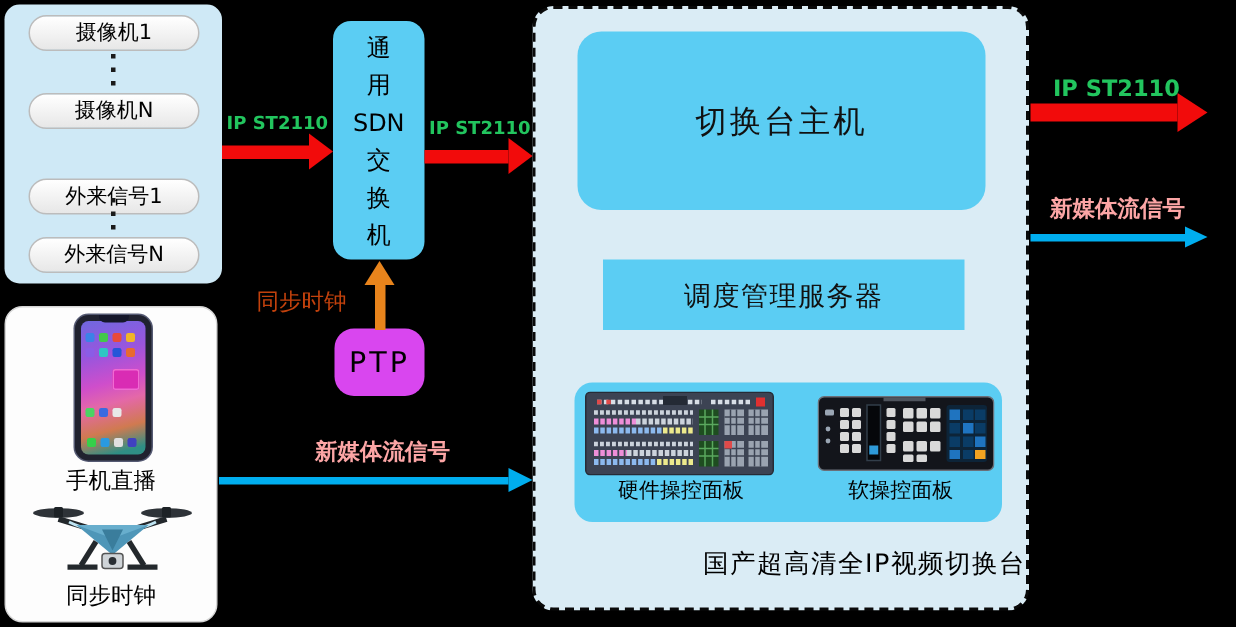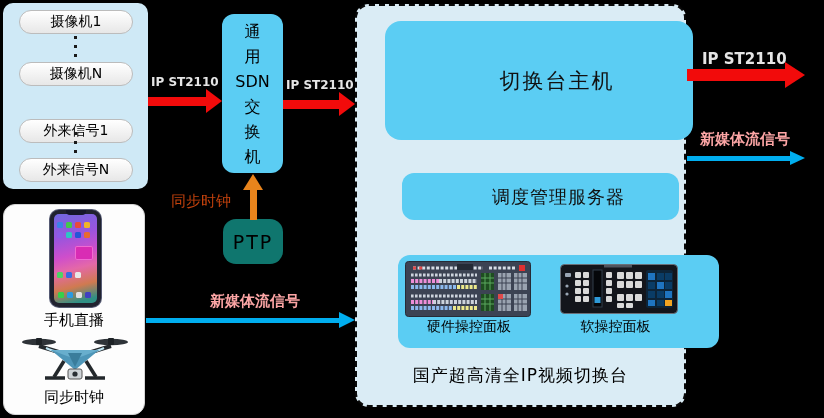--- a/index.html
+++ b/index.html
@@ -16,55 +16,55 @@
     display:flex;align-items:center;justify-content:center;font-size:14px;color:#000;
   }
   .vdots{position:absolute;left:0;right:0;display:flex;flex-direction:column;align-items:center;gap:6px;}
   .vdots i{width:3px;height:3px;background:#1a1a1a;display:block;}
   .sdn-box{
     left:222px;top:14px;width:61px;height:159px;background:#5bcdf3;border-radius:12px;
     display:flex;flex-direction:column;align-items:center;justify-content:center;
     font-size:16px;line-height:25px;color:#000;font-weight:500;
   }
   .ptp-box{
-    left:223px;top:219px;width:60px;height:45px;background:#0f766e;border-radius:13px;
+    left:223px;top:219px;width:60px;height:45px;background:#d946ef;border-radius:13px;
     display:flex;align-items:center;justify-content:center;font-size:19px;letter-spacing:2px;color:#000;
   }
   .main-box{
     left:355px;top:4px;width:331px;height:403px;background:#daecf5;
     border:2px dashed #0a0a0a;border-radius:14px;box-sizing:border-box;
   }
-  .inner-cyan{position:absolute;background:#5bcdf3;display:flex;align-items:center;justify-content:center;padding-left:36px;}
+  .inner-cyan{position:absolute;background:#5bcdf3;display:flex;align-items:center;justify-content:center;}
   .host-box{left:28px;top:15px;width:272px;height:119px;border-radius:16px;font-size:21px;letter-spacing:2px;}
-  .sched-box{left:45px;top:167px;width:241px;height:47px;border-radius:12px;font-size:18px;letter-spacing:1px;font-family:Liberation Serif, serif;}
-  .panels-box{left:26px;top:249px;width:285px;height:93px;border-radius:12px;margin-left:15px;}
+  .sched-box{left:45px;top:167px;width:241px;height:47px;border-radius:0;font-size:18px;letter-spacing:1px;font-family:Liberation Serif, serif;}
+  .panels-box{left:26px;top:249px;width:285px;height:93px;border-radius:12px;}
   .panel-label{position:absolute;top:63px;font-size:14px;color:#000;text-align:center;}
   .hw-label{left:0;width:142px;}
   .sw-label{left:150px;width:135px;}
-  .product-title{position:absolute;left:0;width:100%;top:358px;text-align:center;font-size:17px;letter-spacing:1px;color:#000;}
+  .product-title{position:absolute;left:0;width:100%;top:358px;text-align:right;font-size:17px;letter-spacing:1px;color:#000;}
   .media-box{
     left:3px;top:204px;width:142px;height:211px;background:#fdfdfd;
     border:1px solid #d5d5d5;border-radius:12px;box-sizing:border-box;
   }
   .media-label{position:absolute;left:0;width:100%;text-align:center;font-size:15px;color:#000;}
   
   .phone{position:absolute;left:46px;top:5px;width:51px;height:97px;background:#20222f;border-radius:9px;box-shadow:0 0 0 1px #555a73;}
   .screen{position:absolute;left:4px;top:4px;width:43px;height:89px;border-radius:5px;overflow:hidden;
     background:linear-gradient(165deg,#6f68e0 0%,#9a55dd 26%,#cf4ecb 46%,#e468a8 60%,#d07a50 78%,#2f8f85 94%);}
   .notch{position:absolute;left:50%;transform:translateX(-50%);top:0;width:20px;height:5px;background:#15172a;border-radius:0 0 4px 4px;}
   .app{position:absolute;width:6px;height:6px;border-radius:1.5px;}
   .widget{position:absolute;left:21px;top:32px;width:18px;height:14px;background:#d92cb4;border-radius:2px;box-shadow:inset 0 0 0 1px #f06ad2;}
   
   .arrow{position:absolute;}
   .bar{position:absolute;}
   .head{position:absolute;width:0;height:0;border-style:solid;}
   .red{background:#f20b0b;}
   .blue{background:#00aeef;}
   .lbl{position:absolute;font-weight:bold;white-space:nowrap;}
-  .lbl-red{color:#e5e5e5;}
+  .lbl-red{color:#22c55e;}
   .lbl-blue{color:#fca5a5;}
   .lbl-orange{color:#c2410c;}
 </style>
 </head>
 <body>
 
 <div class="stage">
 
   <div class="abs source-box">
     <div class="pill" style="top:7px">摄像机1</div>

